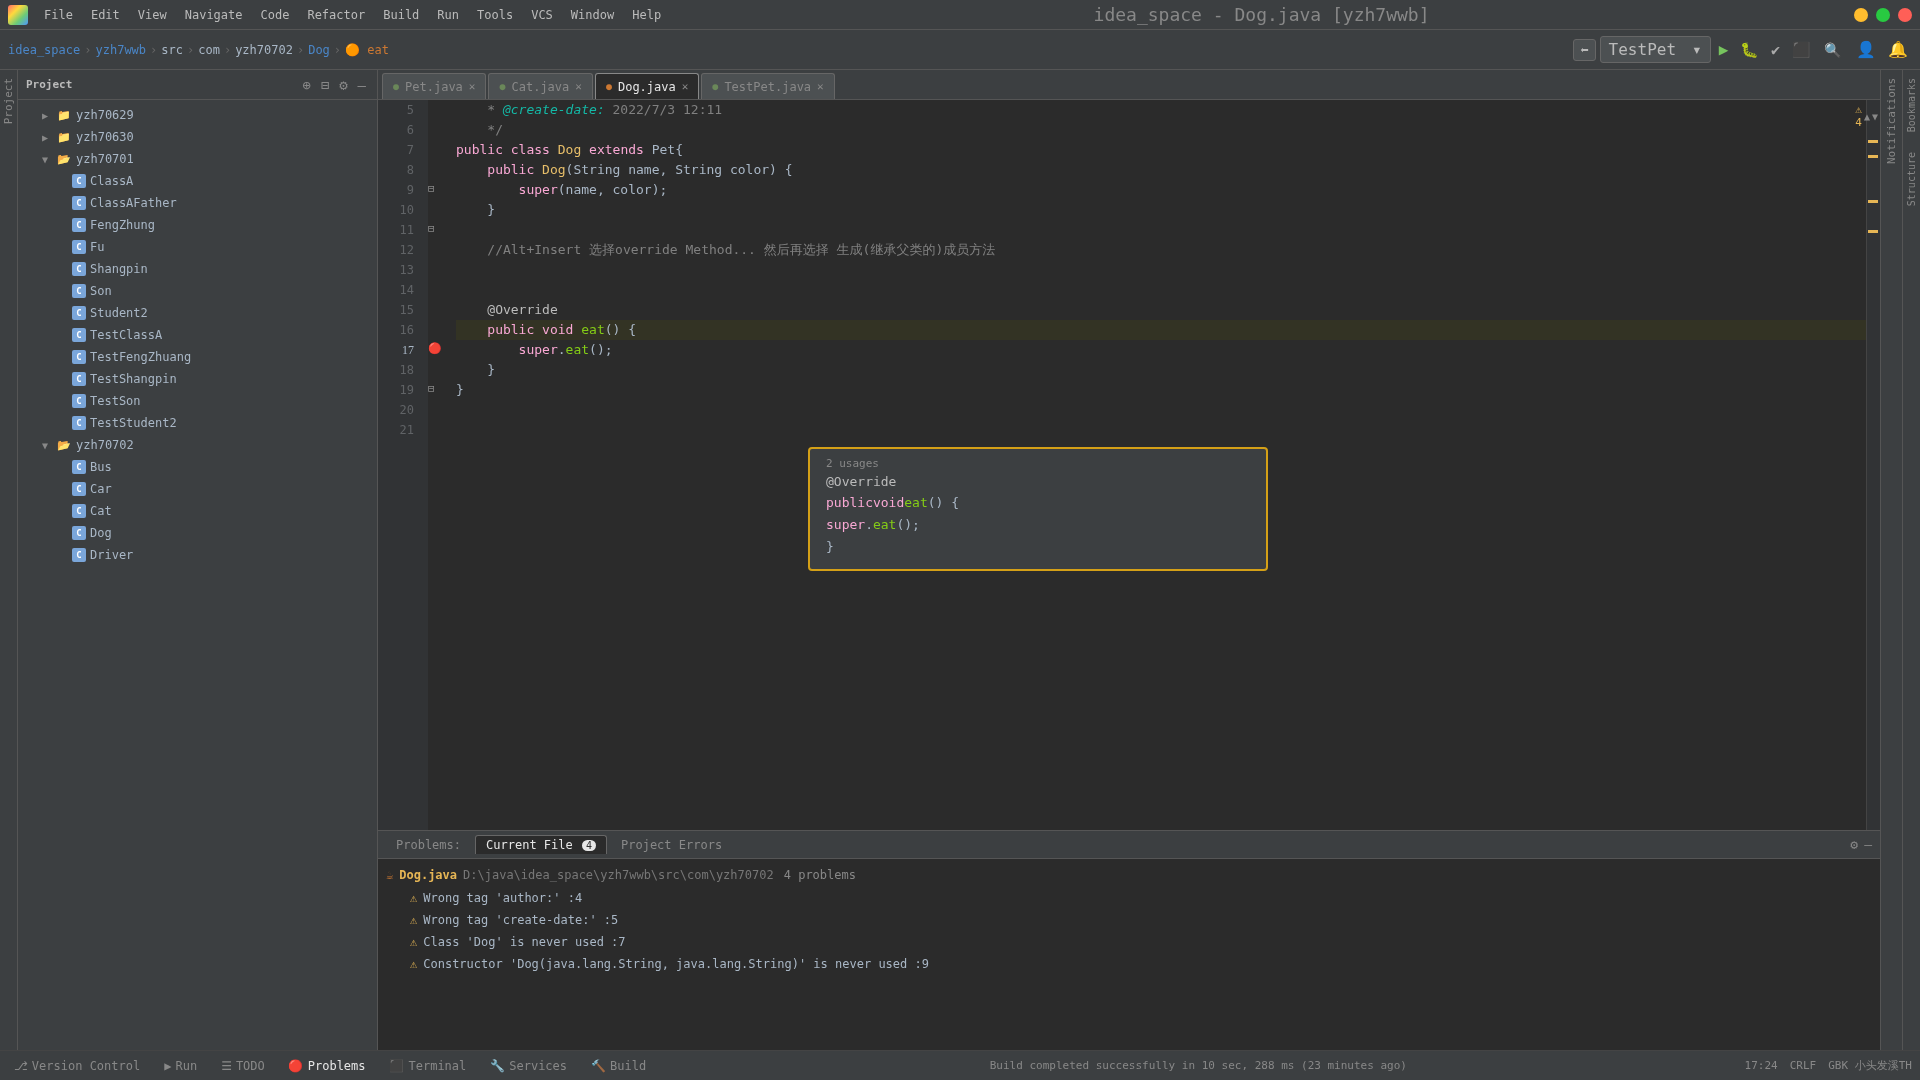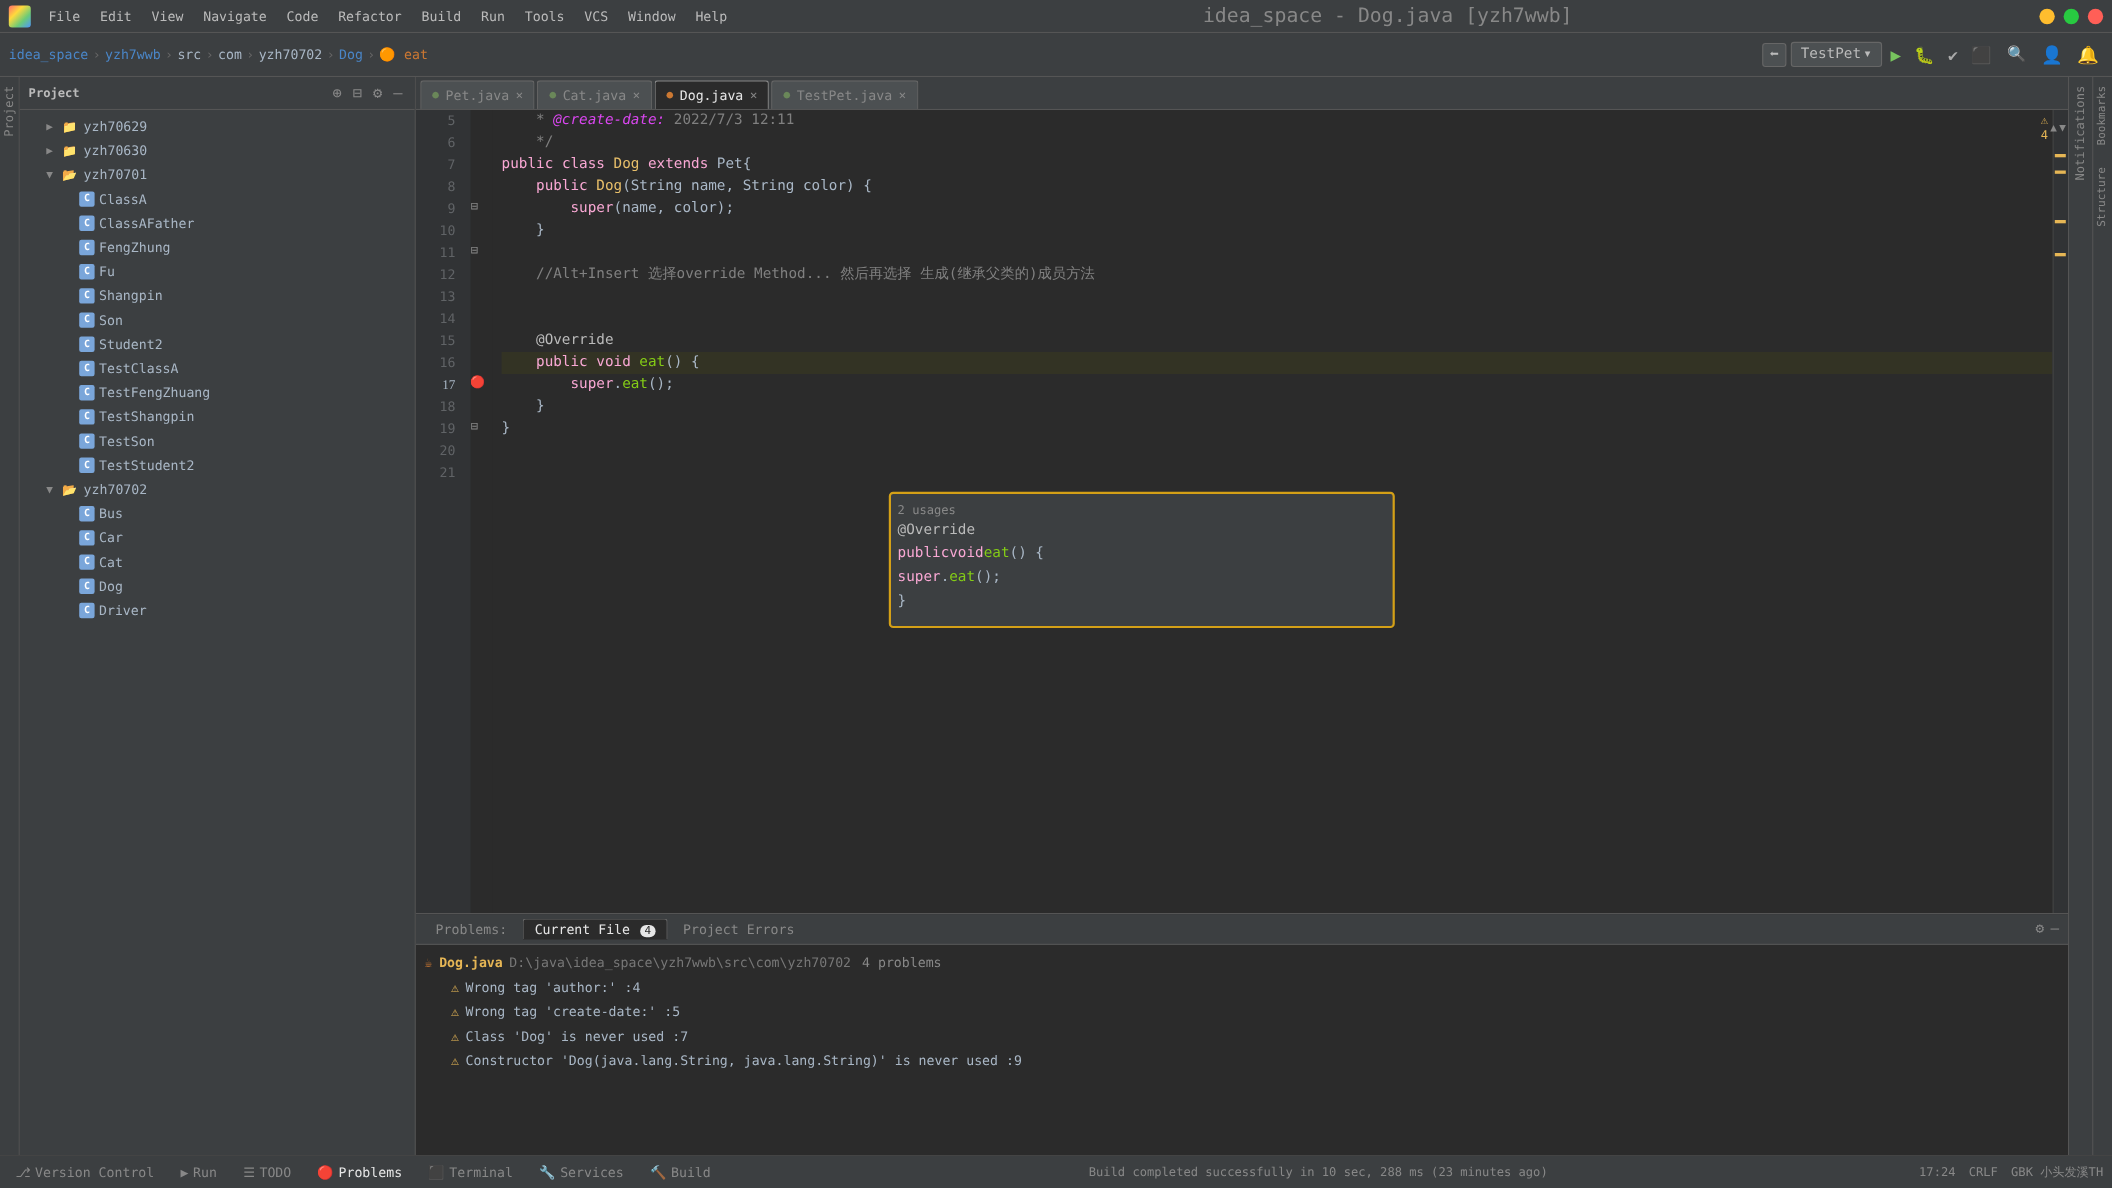--- a/index.html
+++ b/index.html
@@ -85,27 +85,27 @@
       color: #bbb;
       font-size: 11px;
       cursor: pointer;
       display: flex;
       align-items: center;
       gap: 4px;
     }
     .run-config {
       display: flex;
       align-items: center;
-      gap: 2px;
+      gap: 16px;
       padding: 3px 8px;
       background: #4c5052;
       border: 1px solid #666;
       border-radius: 3px;
       color: #bbb;
-      font-size: 13px;
+      font-size: 16px;
     }
     .run-btn {
       color: #77c45e;
       font-size: 16px;
       cursor: pointer;
       padding: 0 4px;
     }
     .search-btn {
       color: #aaa;
       font-size: 14px;
@@ -281,21 +281,21 @@
     
     .popup-overlay {
       position: absolute;
       top: 347px;
       left: 430px;
       width: 460px;
       background: #3c3f41;
       border: 2px solid #d4a017;
       border-radius: 4px;
       z-index: 100;
-      padding: 8px 6px 12px;
+      padding: 8px 16px 12px;
     }
     .popup-usages {
       font-size: 11px;
       color: #888;
       margin-bottom: 4px;
     }
     .popup-annotation {
       color: #bbb;
       font-size: 13px;
       margin-bottom: 2px;
@@ -731,21 +731,21 @@
           <div style="height:20px;">
             <span style="color:#888;font-size:11px;">⊟</span>
           </div>
           <div style="height:20px;"></div>
           <div style="height:20px;"></div>
         </div>
 
         <div class="code-area">
 
           <div class="code-line">
-            <span class="comment">    * </span><span style="color:#d946ef;font-style:italic;">@create-date:</span><span class="comment"> 2022/7/3 12:11</span>
+            <span class="comment">    * </span><span style="color:#14b8a6;font-style:italic;">@create-date:</span><span class="comment"> 2022/7/3 12:11</span>
           </div>
 
           <div class="code-line">
             <span class="comment">    */</span>
           </div>
 
           <div class="code-line">
             <span class="kw">public </span><span class="kw">class </span><span class="cn">Dog </span><span class="kw">extends </span><span style="color:#a9b7c6;">Pet</span><span class="punct">{</span>
           </div>
 

